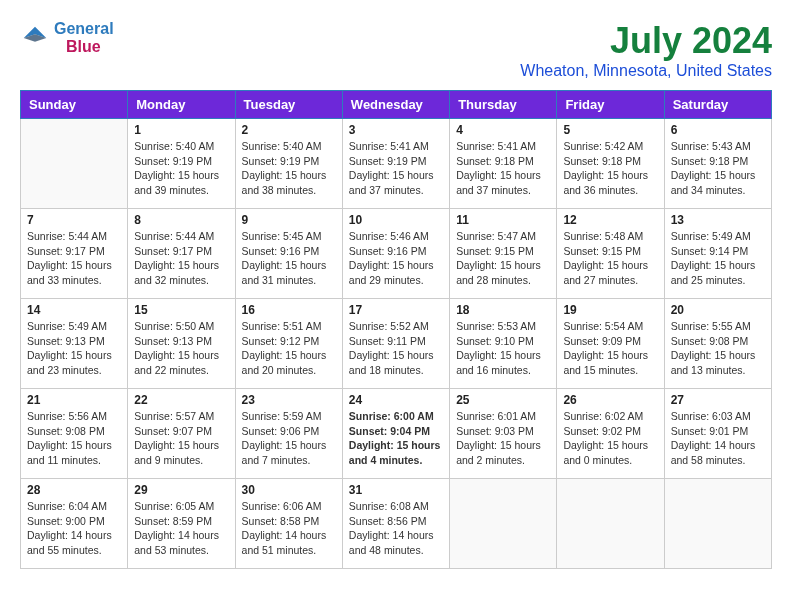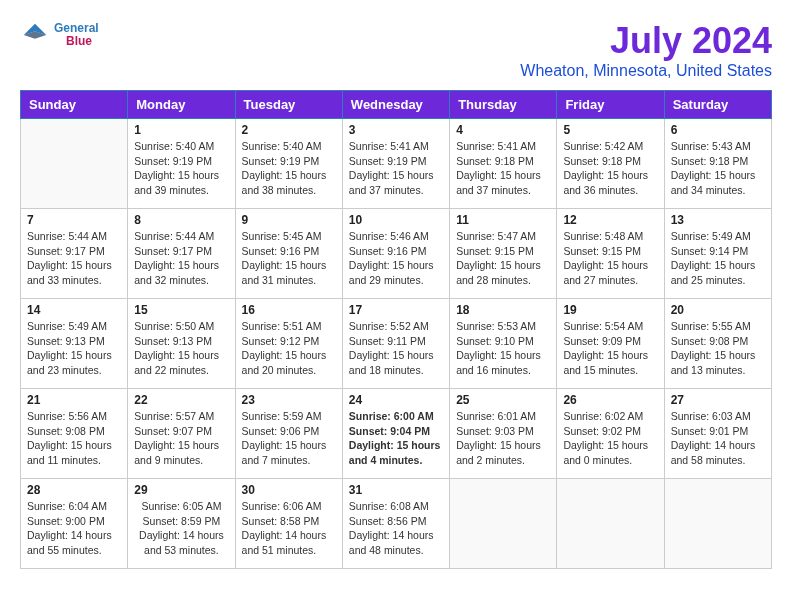--- a/index.html
+++ b/index.html
@@ -15,39 +15,39 @@
       justify-content: space-between;
       align-items: flex-start;
       margin-bottom: 10px;
     }
     .logo {
       display: flex;
       align-items: center;
       gap: 4px;
     }
     .logo-text {
-      font-size: 12px;
+      font-size: 16px;
       font-weight: bold;
       color: #1a3a5c;
       line-height: 1.1;
     }
     .logo-text span {
       color: #2e7bbd;
     }
     .logo-icon {
       width: 30px;
       height: 30px;
     }
     .title-block {
       text-align: right;
     }
     .month-year {
       font-size: 36px;
       font-weight: bold;
-      color: #6d28d9;
+      color: #15803d;
     }
     .location {
       font-size: 16px;
       color: #1d4ed8;
     }
     .calendar {
       width: 100%;
       border-collapse: collapse;
       font-size: 11px;
     }
@@ -316,21 +316,21 @@
       <tr>
         <td>
           <span class="day-number">28</span>
           <div class="day-info" style="white-space: pre-line;">Sunrise: 6:04 AM
 Sunset: 9:00 PM
 Daylight: 14 hours
 and 55 minutes.</div>
         </td>
         <td>
           <span class="day-number">29</span>
-          <div class="day-info" style="white-space: pre-line; text-align: center;">Sunrise: 6:05 AM
+          <div class="day-info" style="white-space: pre-line;">Sunrise: 6:05 AM
 Sunset: 8:59 PM
 Daylight: 14 hours
 and 53 minutes.</div>
         </td>
         <td>
           <span class="day-number">30</span>
           <div class="day-info" style="white-space: pre-line;">Sunrise: 6:06 AM
 Sunset: 8:58 PM
 Daylight: 14 hours
 and 51 minutes.</div>

